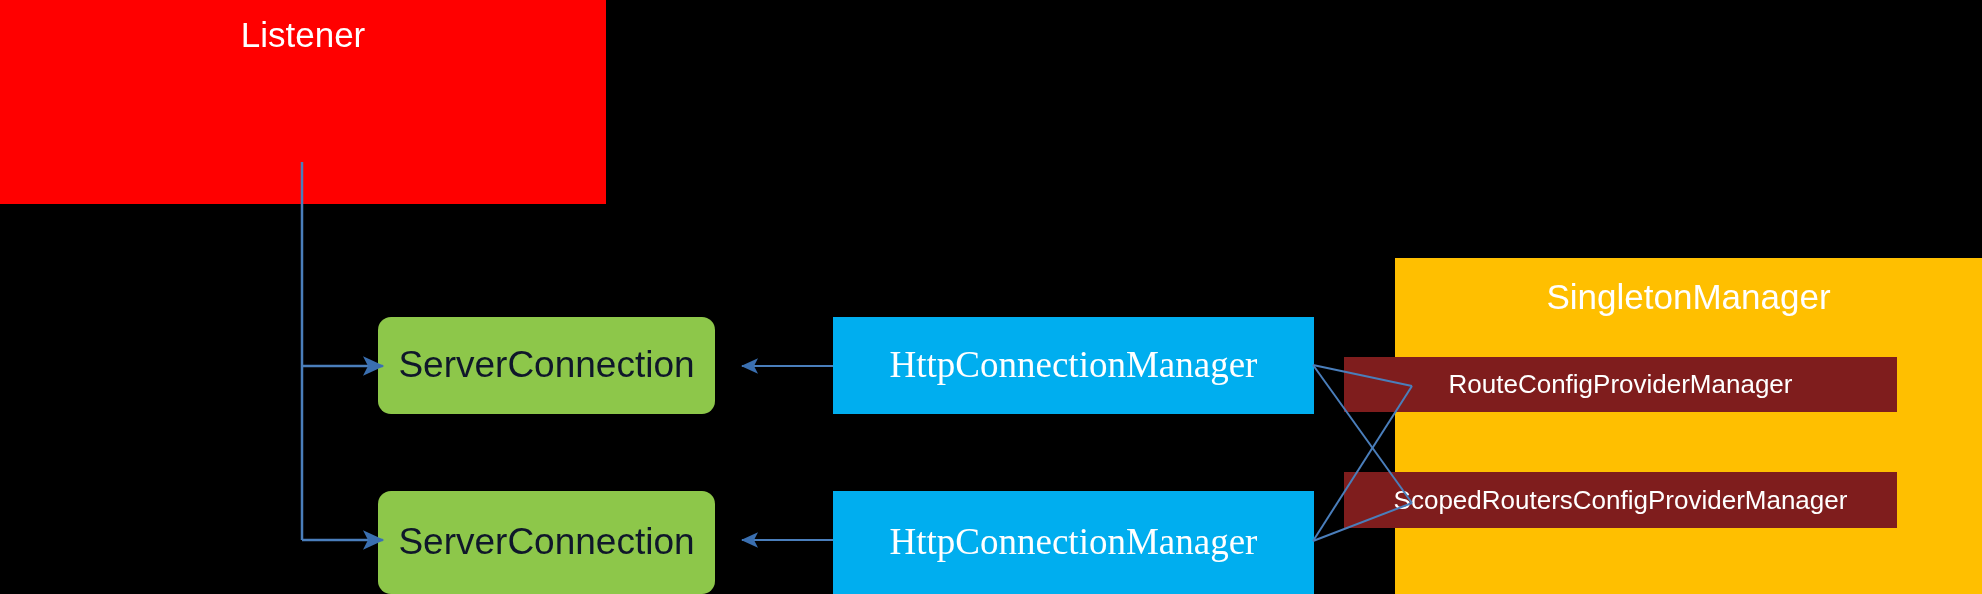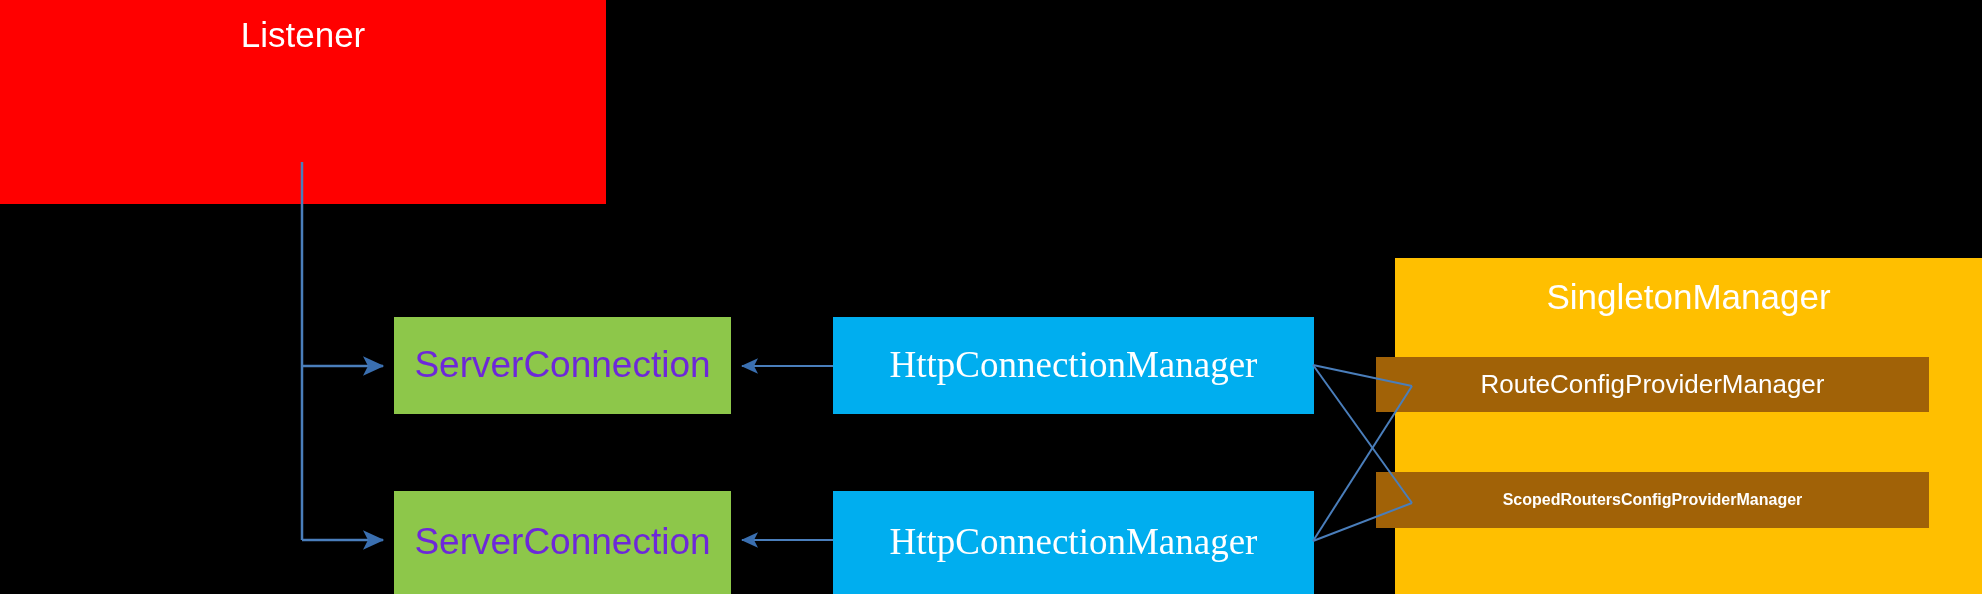--- a/index.html
+++ b/index.html
@@ -51,26 +51,27 @@
     left: 38px;
     top: 88px;
     width: 525px;
     height: 74px;
     background: #FFBF00;
     color: #000000;
     font-size: 35px;
   }
   
   .server-connection {
-    left: 394px;
+    left: 378px;
     width: 337px;
     height: 97px;
     background: #8DC74A;
-    color: #6d28d9;
+    color: #0f172a;
     font-size: 37px;
+    border-radius: 13px;
   }
   #server-connection-1 { top: 317px; }
   #server-connection-2 { top: 491px; height: 103px; }
   
   .http-connection-manager {
     left: 833px;
     width: 481px;
     height: 97px;
     background: #00AEEF;
     color: #FFFFFF;
@@ -91,35 +92,34 @@
   #singleton-manager-title {
     position: absolute;
     left: 0;
     top: 20px;
     width: 587px;
     text-align: center;
     color: #FFFFFF;
     font-size: 35px;
   }
   .singleton-child {
-    left: 1376px;
+    left: 1344px;
     width: 553px;
-    background: #a16207;
+    background: #7f1d1d;
     color: #FFFFFF;
   }
   #route-config-provider-manager {
     top: 357px;
     height: 55px;
     font-size: 26px;
   }
   #scoped-routers-config-provider-manager {
     top: 472px;
     height: 56px;
-    font-size: 16px;
-    font-weight: bold;
+    font-size: 26px;
   }
   
   #connectors {
     position: absolute;
     left: 0;
     top: 0;
     width: 1982px;
     height: 594px;
     pointer-events: none;
   }

